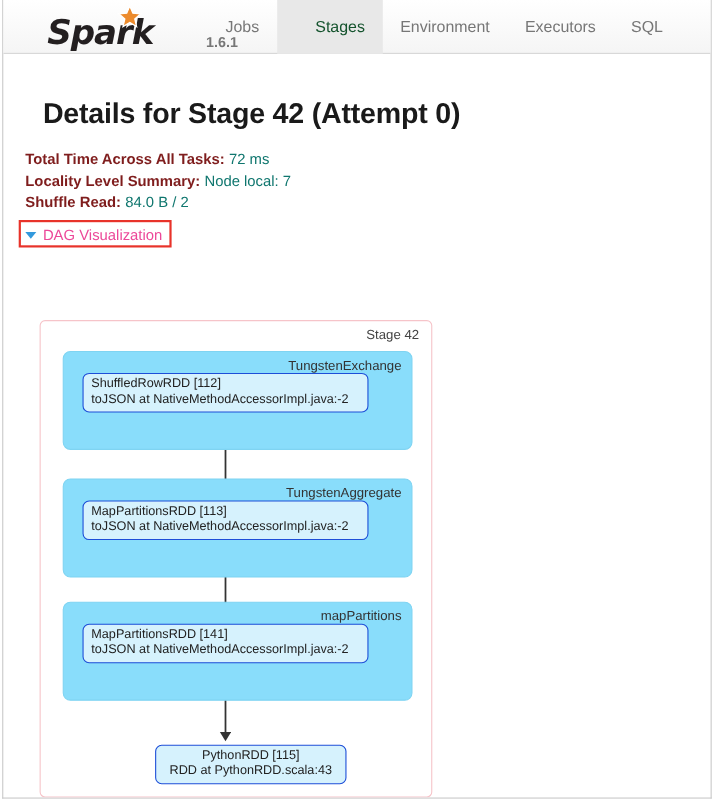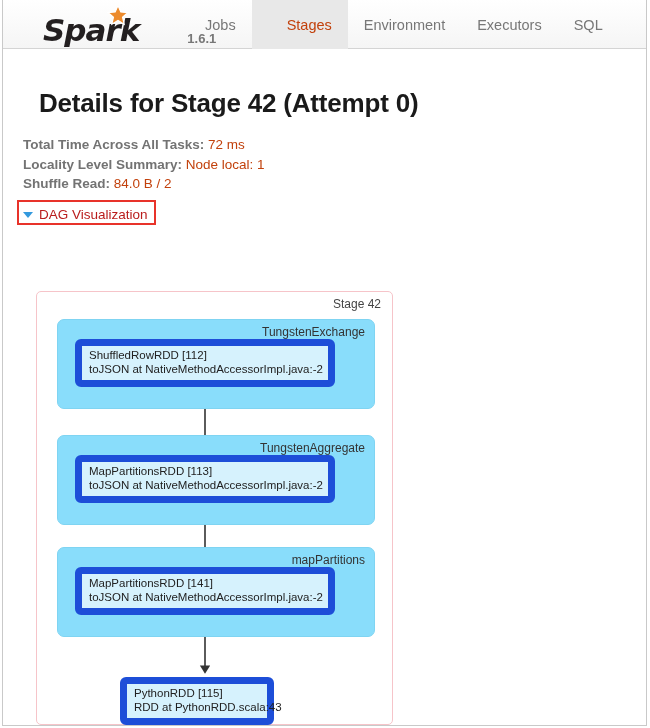--- a/index.html
+++ b/index.html
@@ -86,21 +86,21 @@
     align-items: center;
     padding: 0 16px;
     font-size: 14.5px;
     color: #777777;
     text-decoration: none;
     white-space: nowrap;
     box-sizing: border-box;
   }
   .navtab.active {
     background: #e8e8e8;
-    color: #c2410c;
+    color: #14532d;
     padding-left: 35px;
   }
 
   
   #content {
     position: relative;
     padding: 0 20px;
   }
 
   #page-title {
@@ -112,22 +112,22 @@
     letter-spacing: -0.2px;
   }
 
   #summary {
     margin-top: 16px;
     font-size: 13.5px;
     color: #333333;
     line-height: 19.5px;
   }
   .sum-row { white-space: nowrap; }
-  .sum-label { font-weight: bold; color: #737373; margin-top: 36px; }
-  .sum-value { color: #c2410c; }
+  .sum-label { font-weight: bold; color: #7f1d1d; margin-top: 36px; }
+  .sum-value { color: #0f766e; }
 
   
   #dag-toggle-wrap {
     position: relative;
     margin-top: 10px;
     display: inline-block;
   }
   #dag-highlight {
     position: absolute;
     left: -6px;
@@ -135,21 +135,21 @@
     width: 139px;
     height: 25px;
     border: 2px solid #e8332a;
     box-sizing: border-box;
     pointer-events: none;
   }
   .toggle-link {
     display: inline-flex;
     align-items: center;
     font-size: 13.5px;
-    color: #b91c1c;
+    color: #ec4899;
     text-decoration: none;
     cursor: pointer;
     line-height: 17px;
   }
   .tri-down {
     width: 0; height: 0;
     border-left: 5px solid transparent;
     border-right: 5px solid transparent;
     border-top: 6px solid #3399dd;
     margin-right: 6px;
@@ -190,38 +190,38 @@
     position: absolute;
     right: 9px;
     top: 5px;
     font-size: 12px;
     color: #333333;
     white-space: nowrap;
   }
   .rdd-node {
     position: absolute;
     background: #d6f2fd;
-    border: 7px solid #1d4ed8;
+    border: 1px solid #1d4ed8;
     border-radius: 6px;
     padding: 3px 7px 4px 7px;
     font-size: 11.5px;
     line-height: 13.5px;
     color: #222222;
     white-space: nowrap;
     box-sizing: border-box;
   }
 
   #c1 { top: 27px;  height: 90px; }
   #c2 { top: 143px; height: 90px; }
   #c3 { top: 255px; height: 90px; }
 
   #n1 { left: 38px;  top: 47px;  width: 260px; }
   #n2 { left: 38px;  top: 163px; width: 260px; }
   #n3 { left: 38px;  top: 275px; width: 260px; }
-  #n4 { left: 83px;  top: 385px; width: 154px; }
+  #n4 { left: 104px;  top: 385px; width: 174px; text-align: center; }
 
   #dag-edges {
     position: absolute;
     left: 0; top: 0;
     width: 355px; height: 432px;
     pointer-events: none;
   }
 </style>
 </head>
 <body>
@@ -251,21 +251,21 @@
 
     <h1 id="page-title">Details for Stage 42 (Attempt 0)</h1>
 
     <div id="summary">
       <div class="sum-row">
         <span class="sum-label">Total Time Across All Tasks:</span>
         <span class="sum-value">72 ms</span>
       </div>
       <div class="sum-row">
         <span class="sum-label">Locality Level Summary:</span>
-        <span class="sum-value">Node local: 1</span>
+        <span class="sum-value">Node local: 7</span>
       </div>
       <div class="sum-row">
         <span class="sum-label">Shuffle Read:</span>
         <span class="sum-value">84.0 B / 2</span>
       </div>
     </div>
 
     <div id="dag-toggle-wrap">
       <div id="dag-highlight"></div>
       <a class="toggle-link" href="#">

